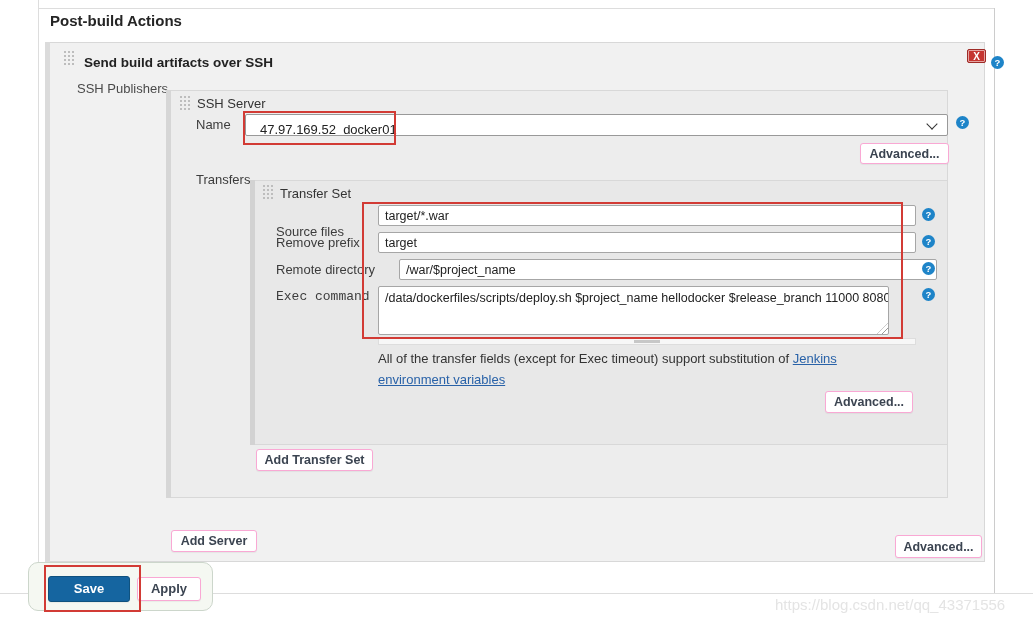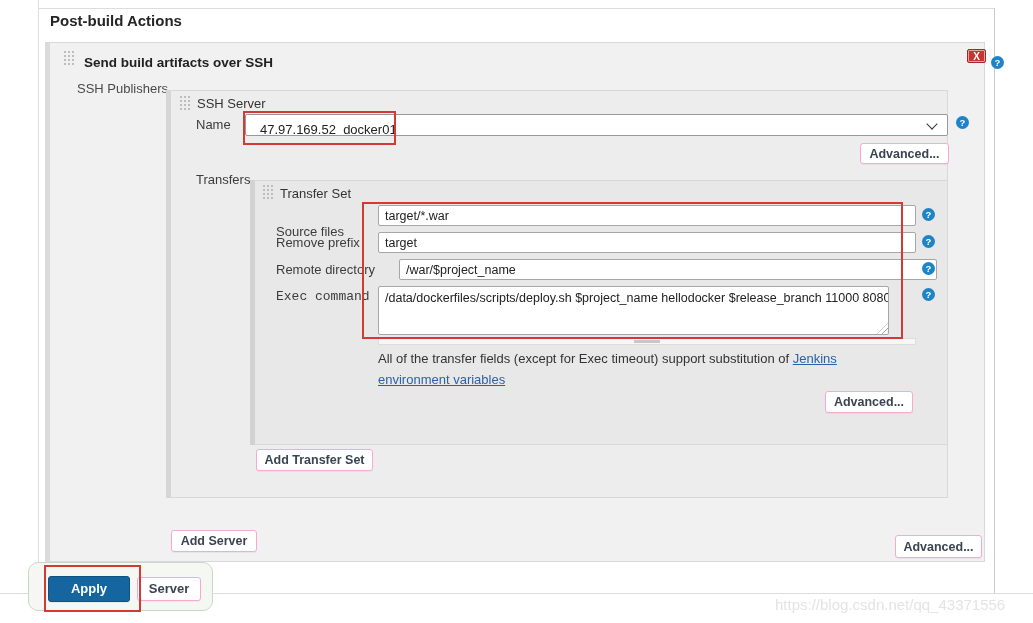--- a/index.html
+++ b/index.html
@@ -112,22 +112,22 @@
     <span>All of the transfer fields (except for Exec timeout) support substitution of </span><a>Jenkins environment variables</a>
   </div>
 
   <button class="btn" style="left:825px;top:391px;width:88px;height:22px;">Advanced...</button>
   <button class="btn" style="left:256px;top:449px;width:117px;height:22px;">Add Transfer Set</button>
 
   <button class="btn" style="left:171px;top:507px;width:86px;height:22px;margin-top:23px;">Add Server</button>
   <button class="btn" style="left:895px;top:535px;width:87px;height:23px;">Advanced...</button>
 
   <div class="bottom-bar" style="left:28px;top:562px;width:185px;height:49px;"></div>
-  <button class="btn save" style="left:48px;top:576px;width:82px;height:26px;z-index:6;font-size:13px;">Apply</button>
-  <button class="btn" style="left:137px;top:577px;width:64px;height:24px;z-index:6;font-size:13px;line-height:22px;">Server</button>
+  <button class="btn save" style="left:48px;top:576px;width:82px;height:26px;z-index:6;font-size:13px;">Save</button>
+  <button class="btn" style="left:137px;top:577px;width:64px;height:24px;z-index:6;font-size:13px;line-height:22px;">Apply</button>
 
   <div class="red-box" style="left:243px;top:111px;width:149px;height:30px;"></div>
   <div class="red-box" style="left:362px;top:202px;width:537px;height:133px;"></div>
   <div class="red-box" style="left:44px;top:565px;width:93px;height:43px;"></div>
 
   <div class="watermark" style="left:775px;top:596px;">https://blog.csdn.net/qq_43371556</div>
 
 </div>
 
 </body></html>

